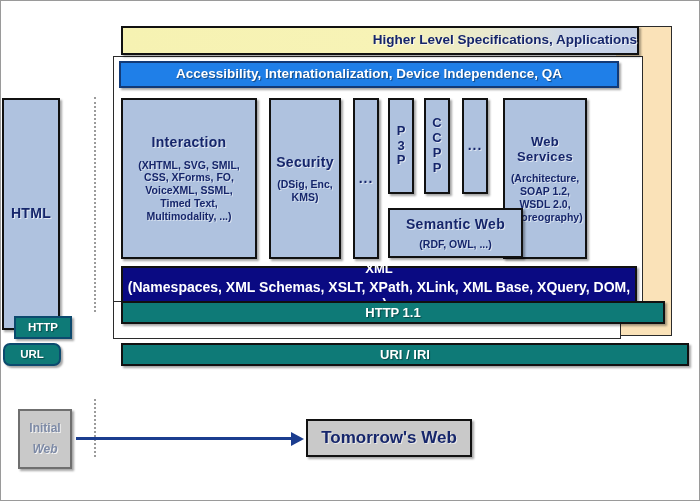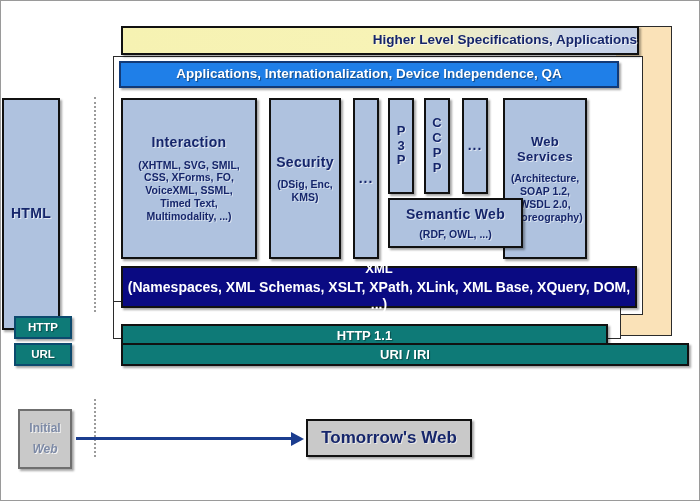--- a/index.html
+++ b/index.html
@@ -165,21 +165,21 @@
   <div class="abs whiteframe" style="left:112px;top:300px;width:508px;height:38px;"></div>
 
   <div class="abs dotted" style="left:93px;top:96px;height:215px;"></div>
   <div class="abs dotted" style="left:93px;top:398px;height:58px;"></div>
 
   <div class="abs box yellowband" style="left:120px;top:25px;width:518px;height:29px;align-items:flex-end;">
     <span>Higher Level Specifications, Applications</span>
   </div>
 
   <div class="abs box blueband" style="left:118px;top:60px;width:500px;height:27px;">
-    <span>Applications, Internationalization, Device Independence, QA</span>
+    <span>Accessibility, Internationalization, Device Independence, QA</span>
   </div>
 
   <div class="abs box lightblue" style="left:120px;top:97px;width:136px;height:161px;padding:4px;">
     <div class="ttl">Interaction</div>
     <div class="sub">
       <div>(XHTML, SVG, SMIL,</div>
       <div>CSS, XForms, FO,</div>
       <div>VoiceXML, SSML,</div>
       <div>Timed Text,</div>
       <div>Multimodality, ...)</div>
@@ -222,47 +222,47 @@
   <div class="abs box lightblue" style="left:502px;top:97px;width:84px;height:161px;padding:3px;">
     <div class="ttl" style="font-size:13px;">Web Services</div>
     <div class="sub">
       <div>(Architecture,</div>
       <div>SOAP 1.2,</div>
       <div>WSDL 2.0,</div>
       <div>Choreography)</div>
     </div>
   </div>
 
-  <div class="abs box lightblue" style="left:387px;top:197px;width:135px;height:50px;">
+  <div class="abs box lightblue" style="left:387px;top:207px;width:135px;height:50px;">
     <div class="ttl">Semantic Web</div>
     <div class="sub tight">(RDF, OWL, ...)</div>
   </div>
 
   <div class="abs box navyband" style="left:120px;top:265px;width:516px;height:42px;">
     <div class="ttl">XML</div>
     <div class="sub">(Namespaces, XML Schemas, XSLT, XPath, XLink, XML Base, XQuery, DOM, ...)</div>
   </div>
 
-  <div class="abs box tealband" style="left:120px;top:323px;width:487px;height:23px;text-align:center;">
+  <div class="abs box tealband" style="left:120px;top:300px;width:544px;height:23px;text-align:center;">
     <span>HTTP 1.1</span>
   </div>
 
   <div class="abs box tealband" style="left:120px;top:342px;width:568px;height:23px;">
     <span>URI / IRI</span>
   </div>
 
   <div class="abs box lightblue" style="left:1px;top:97px;width:58px;height:232px;">
     <div class="ttl">HTML</div>
   </div>
 
   <div class="abs box tealsmall" style="left:13px;top:315px;width:58px;height:23px;">
     <span>HTTP</span>
   </div>
 
-  <div class="abs box tealsmall" style="left:13px;top:342px;width:58px;height:23px;">
+  <div class="abs box tealsmall" style="left:2px;top:342px;width:58px;height:23px;border-radius:7px;">
     <span>URL</span>
   </div>
 
   <div class="abs box grayblock" style="left:17px;top:408px;width:54px;height:60px;">
     <div>Initial</div>
     <div style="margin-top:6px;font-style:italic;">Web</div>
   </div>
 
   <div class="abs arrowline" style="left:75px;top:436px;width:215px;height:3px;"></div>
   <div class="abs arrowhead" style="left:290px;top:431px;"></div>

